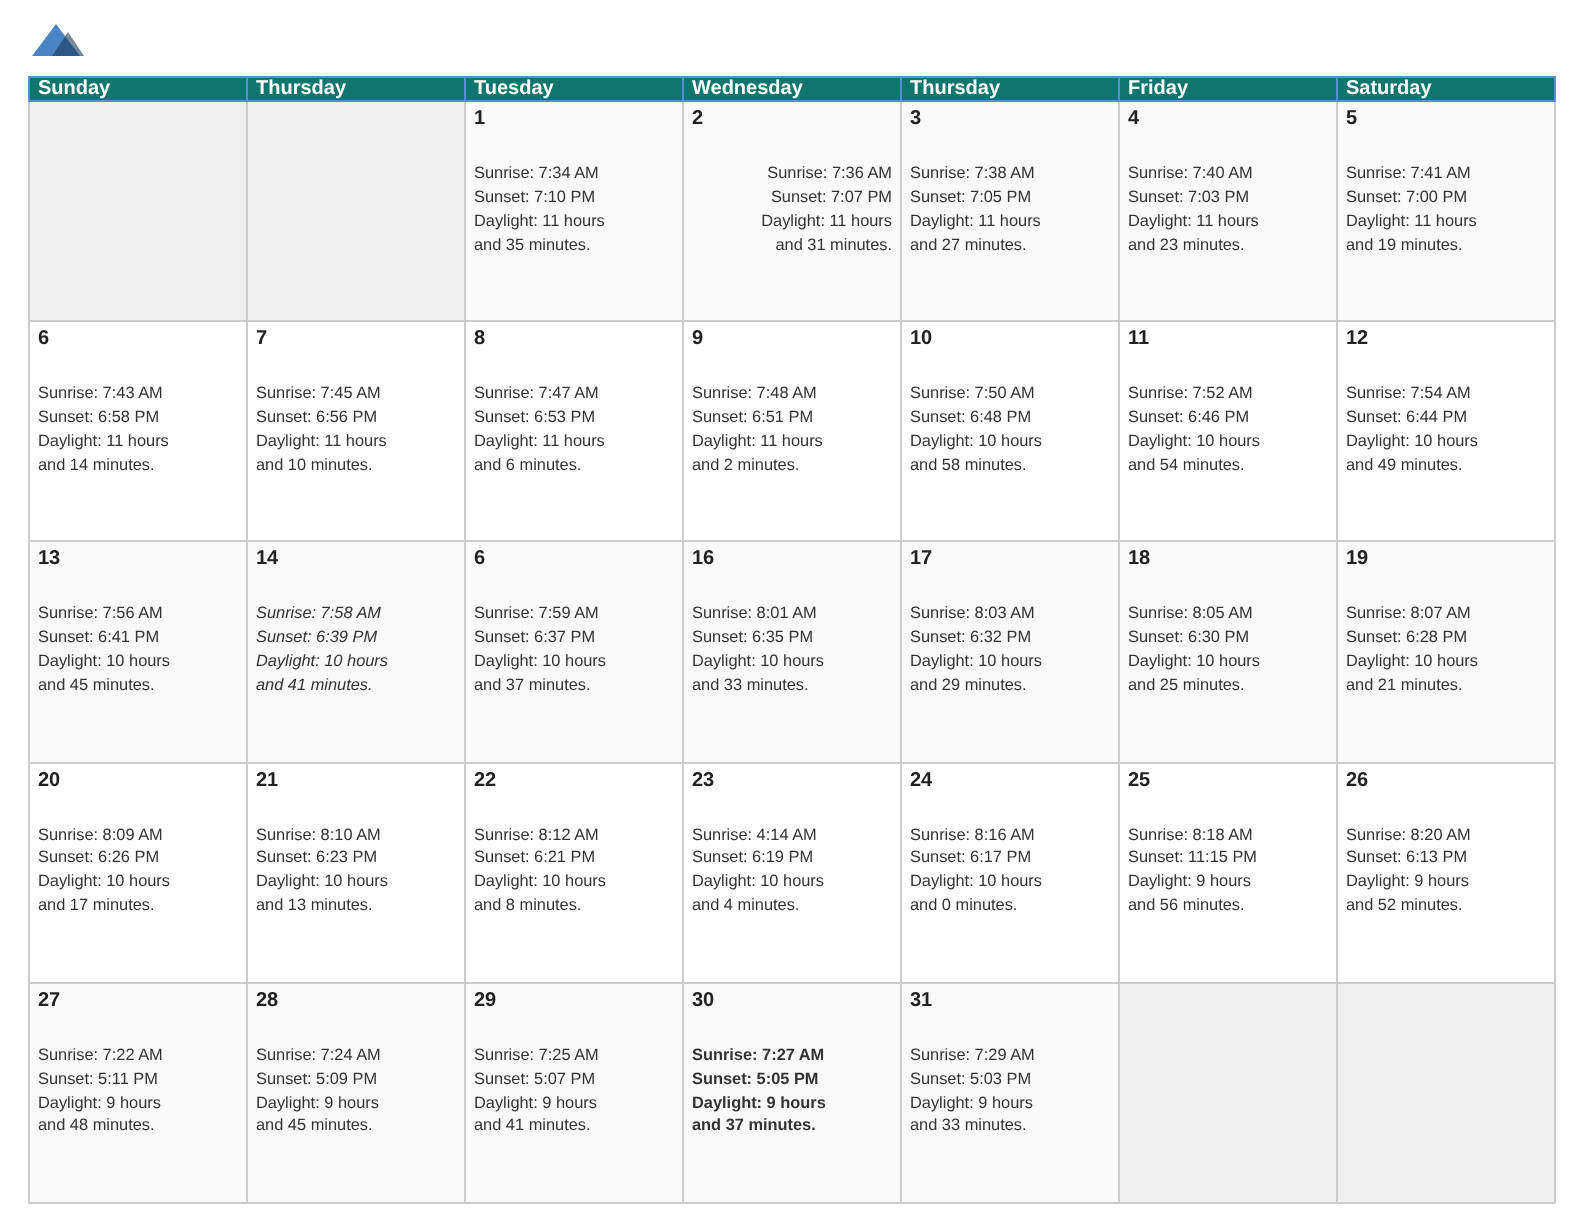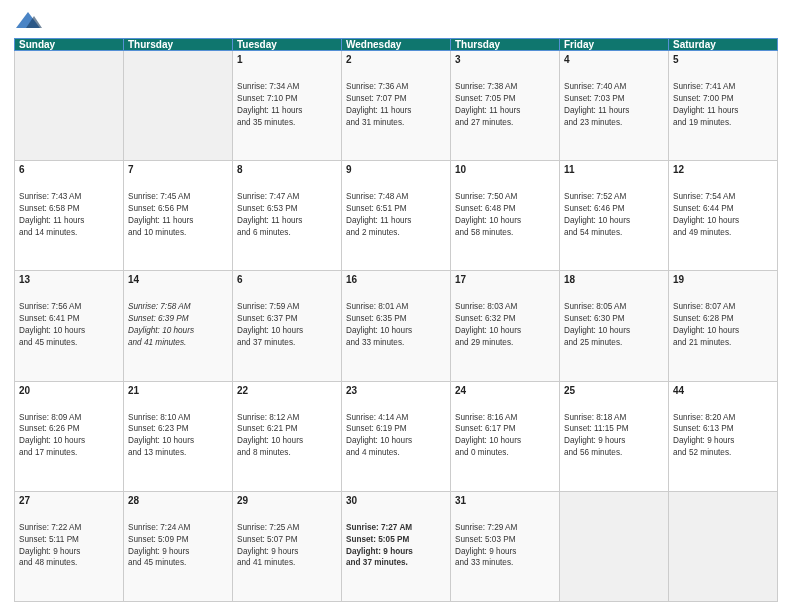--- a/index.html
+++ b/index.html
@@ -139,21 +139,21 @@
           <td class="empty"></td>
           <td>
             <div class="day-num">1</div>
             <div class="day-info" style="white-space: pre-line;">Sunrise: 7:34 AM
 Sunset: 7:10 PM
 Daylight: 11 hours
 and 35 minutes.</div>
           </td>
           <td>
             <div class="day-num">2</div>
-            <div class="day-info" style="white-space: pre-line;">Sunrise: 7:36 AM
+            <div class="day-info" style="white-space: pre-line; text-align: right;">Sunrise: 7:36 AM
 Sunset: 7:07 PM
 Daylight: 11 hours
 and 31 minutes.</div>
           </td>
           <td>
             <div class="day-num">3</div>
             <div class="day-info" style="white-space: pre-line;">Sunrise: 7:38 AM
 Sunset: 7:05 PM
 Daylight: 11 hours
 and 27 minutes.</div>
@@ -312,21 +312,21 @@
 and 0 minutes.</div>
           </td>
           <td>
             <div class="day-num">25</div>
             <div class="day-info" style="white-space: pre-line;">Sunrise: 8:18 AM
 Sunset: 11:15 PM
 Daylight: 9 hours
 and 56 minutes.</div>
           </td>
           <td>
-            <div class="day-num">44</div>
+            <div class="day-num">26</div>
             <div class="day-info" style="white-space: pre-line;">Sunrise: 8:20 AM
 Sunset: 6:13 PM
 Daylight: 9 hours
 and 52 minutes.</div>
           </td>
         </tr>
         <tr>
           <td>
             <div class="day-num">27</div>
             <div class="day-info" style="white-space: pre-line;">Sunrise: 7:22 AM

